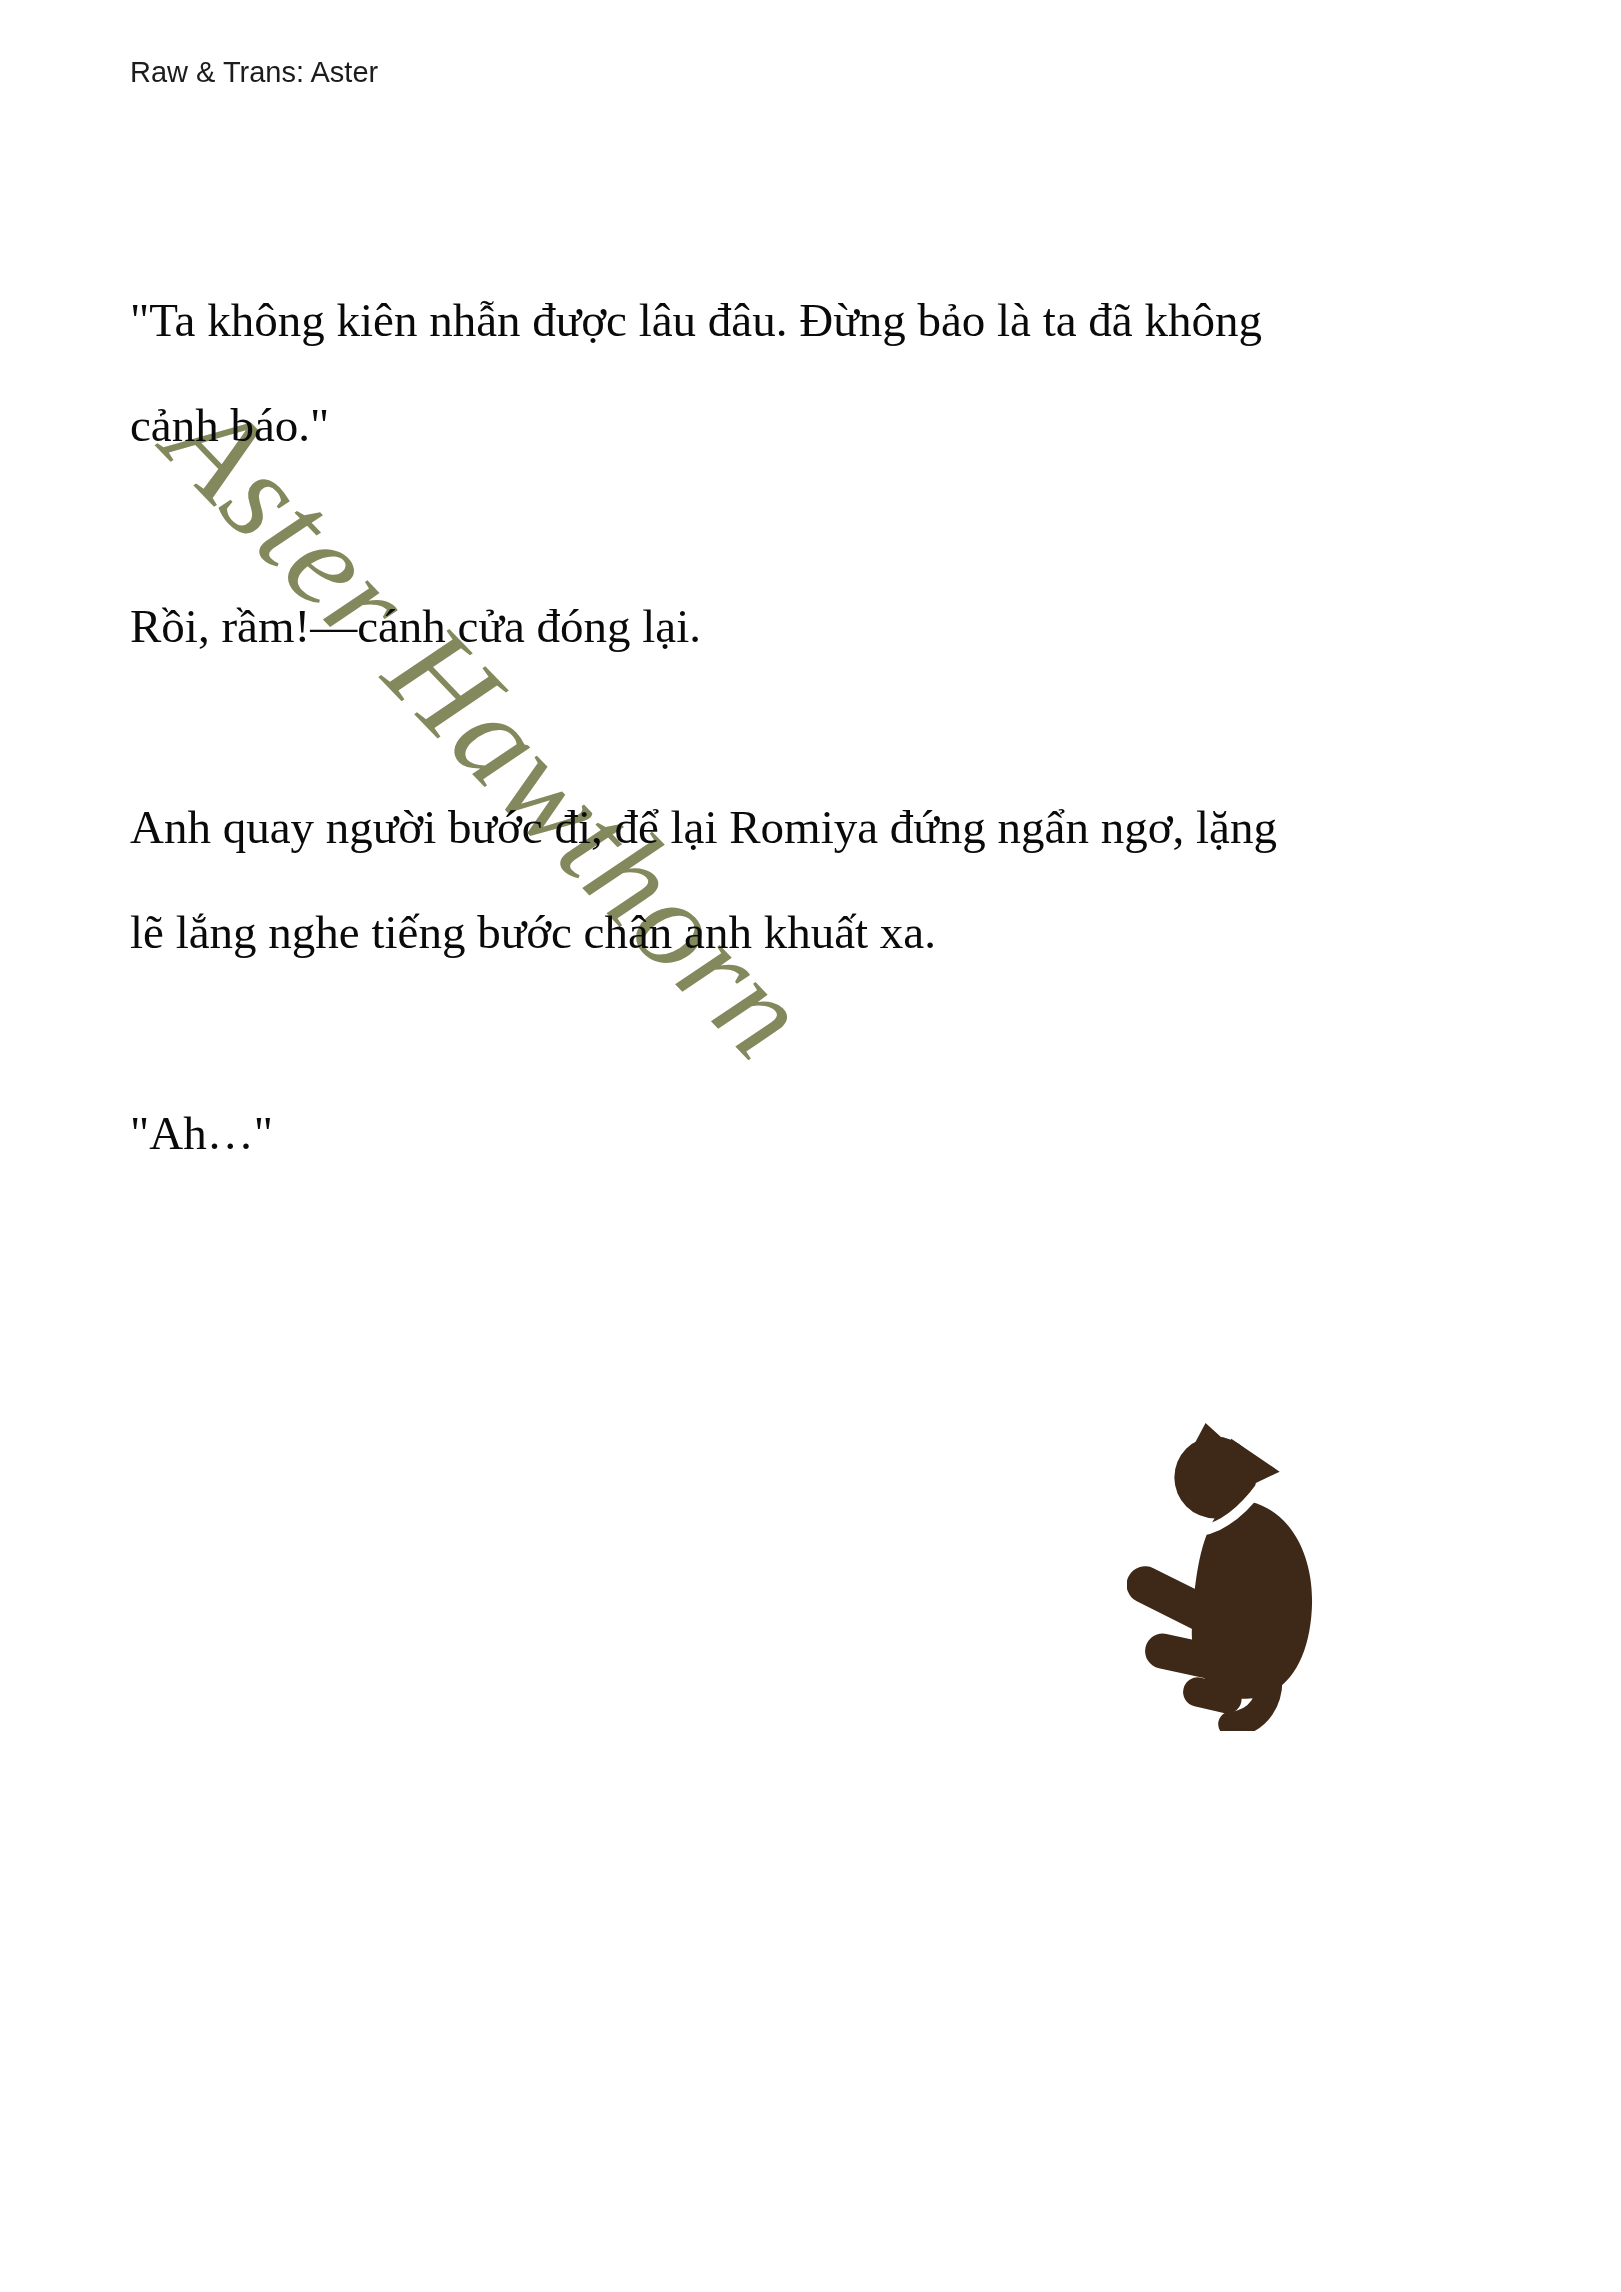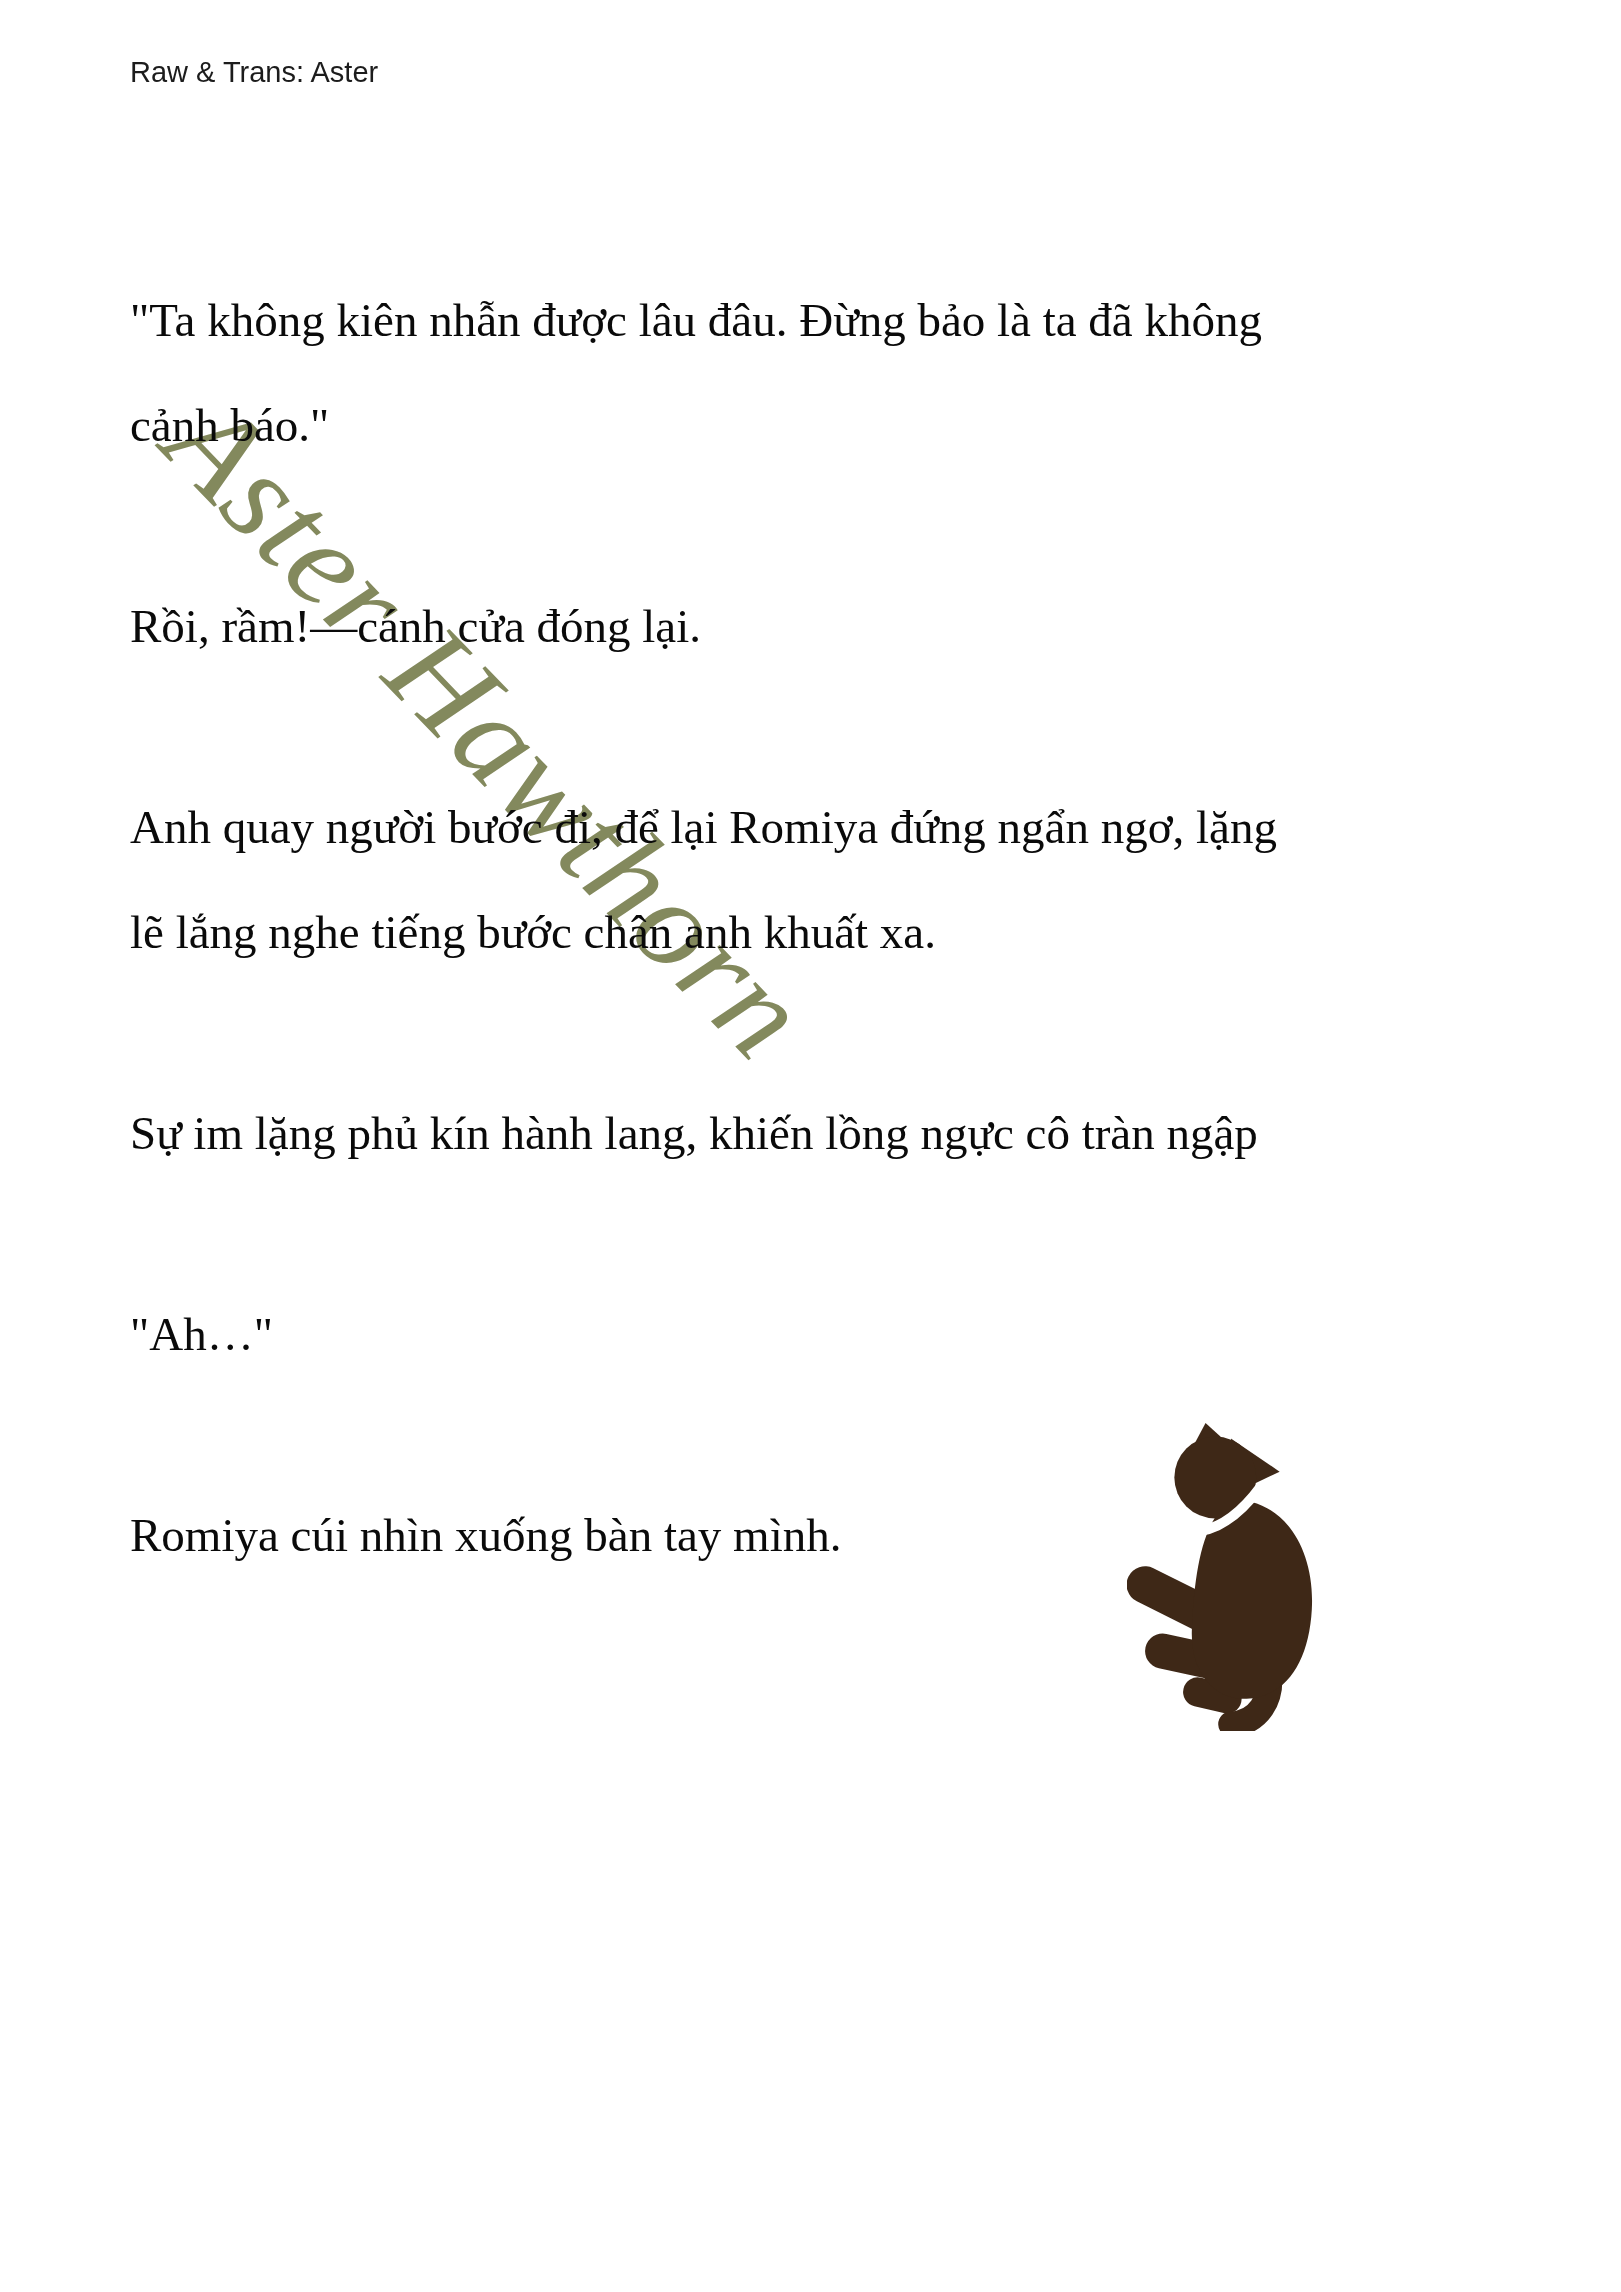--- a/index.html
+++ b/index.html
@@ -75,27 +75,23 @@
       <span class="line">cảnh báo."</span>
     </p>
     <p>
       <span class="line">Rồi, rầm!—cánh cửa đóng lại.</span>
     </p>
     <p>
       <span class="line">Anh quay người bước đi, để lại Romiya đứng ngẩn ngơ, lặng</span>
       <span class="line">lẽ lắng nghe tiếng bước chân anh khuất xa.</span>
     </p>
     <p>
-      <span class="line">Sự im lặng phủ kín hành lang, khiến lồng ngực cô tràn ngập</span>
     </p>
     <p>
       <span class="line">"Ah…"</span>
-    </p>
-    <p>
-      <span class="line">Romiya cúi nhìn xuống bàn tay mình.</span>
     </p>
   </div>
 
   <svg class="cat-illustration" viewBox="0 0 200 320" xmlns="http://www.w3.org/2000/svg">
 
     <path d="M16,170 L82,203" stroke-linecap="round" stroke-width="38" fill="none" stroke="#3E2817"></path>
 
     <path d="M34,238 L98,252" stroke-linecap="round" stroke-width="36" fill="none" stroke="#3E2817"></path>
 
     <path d="M70,280 L100,287" stroke-linecap="round" stroke-width="30" fill="none" stroke="#3E2817"></path>

